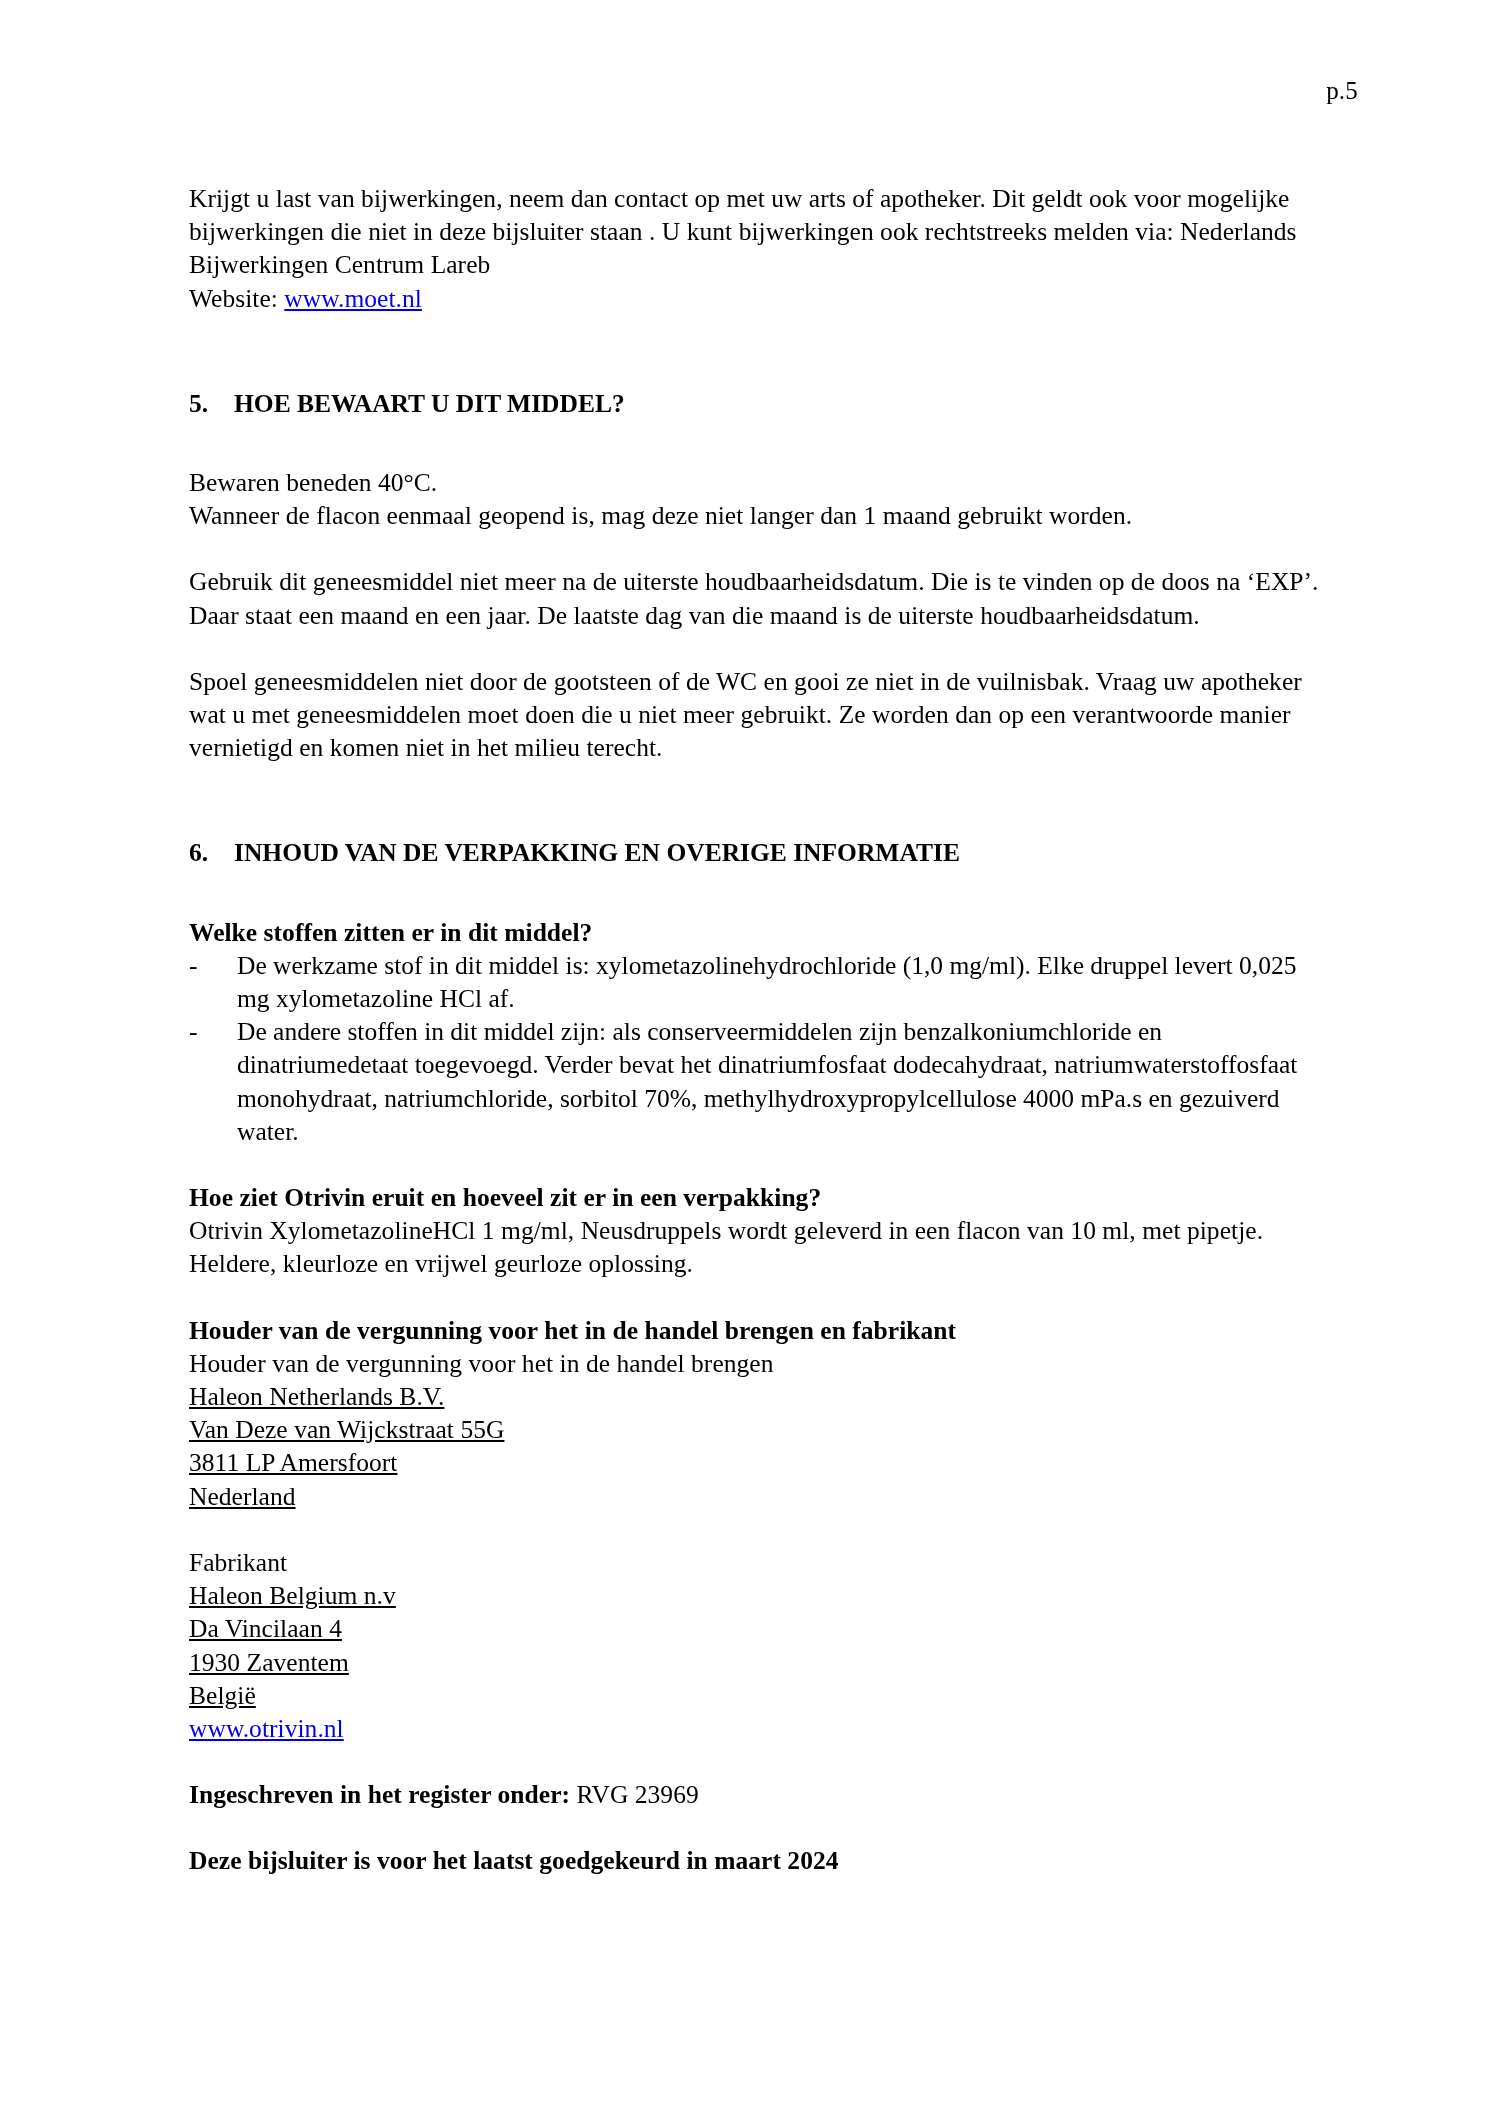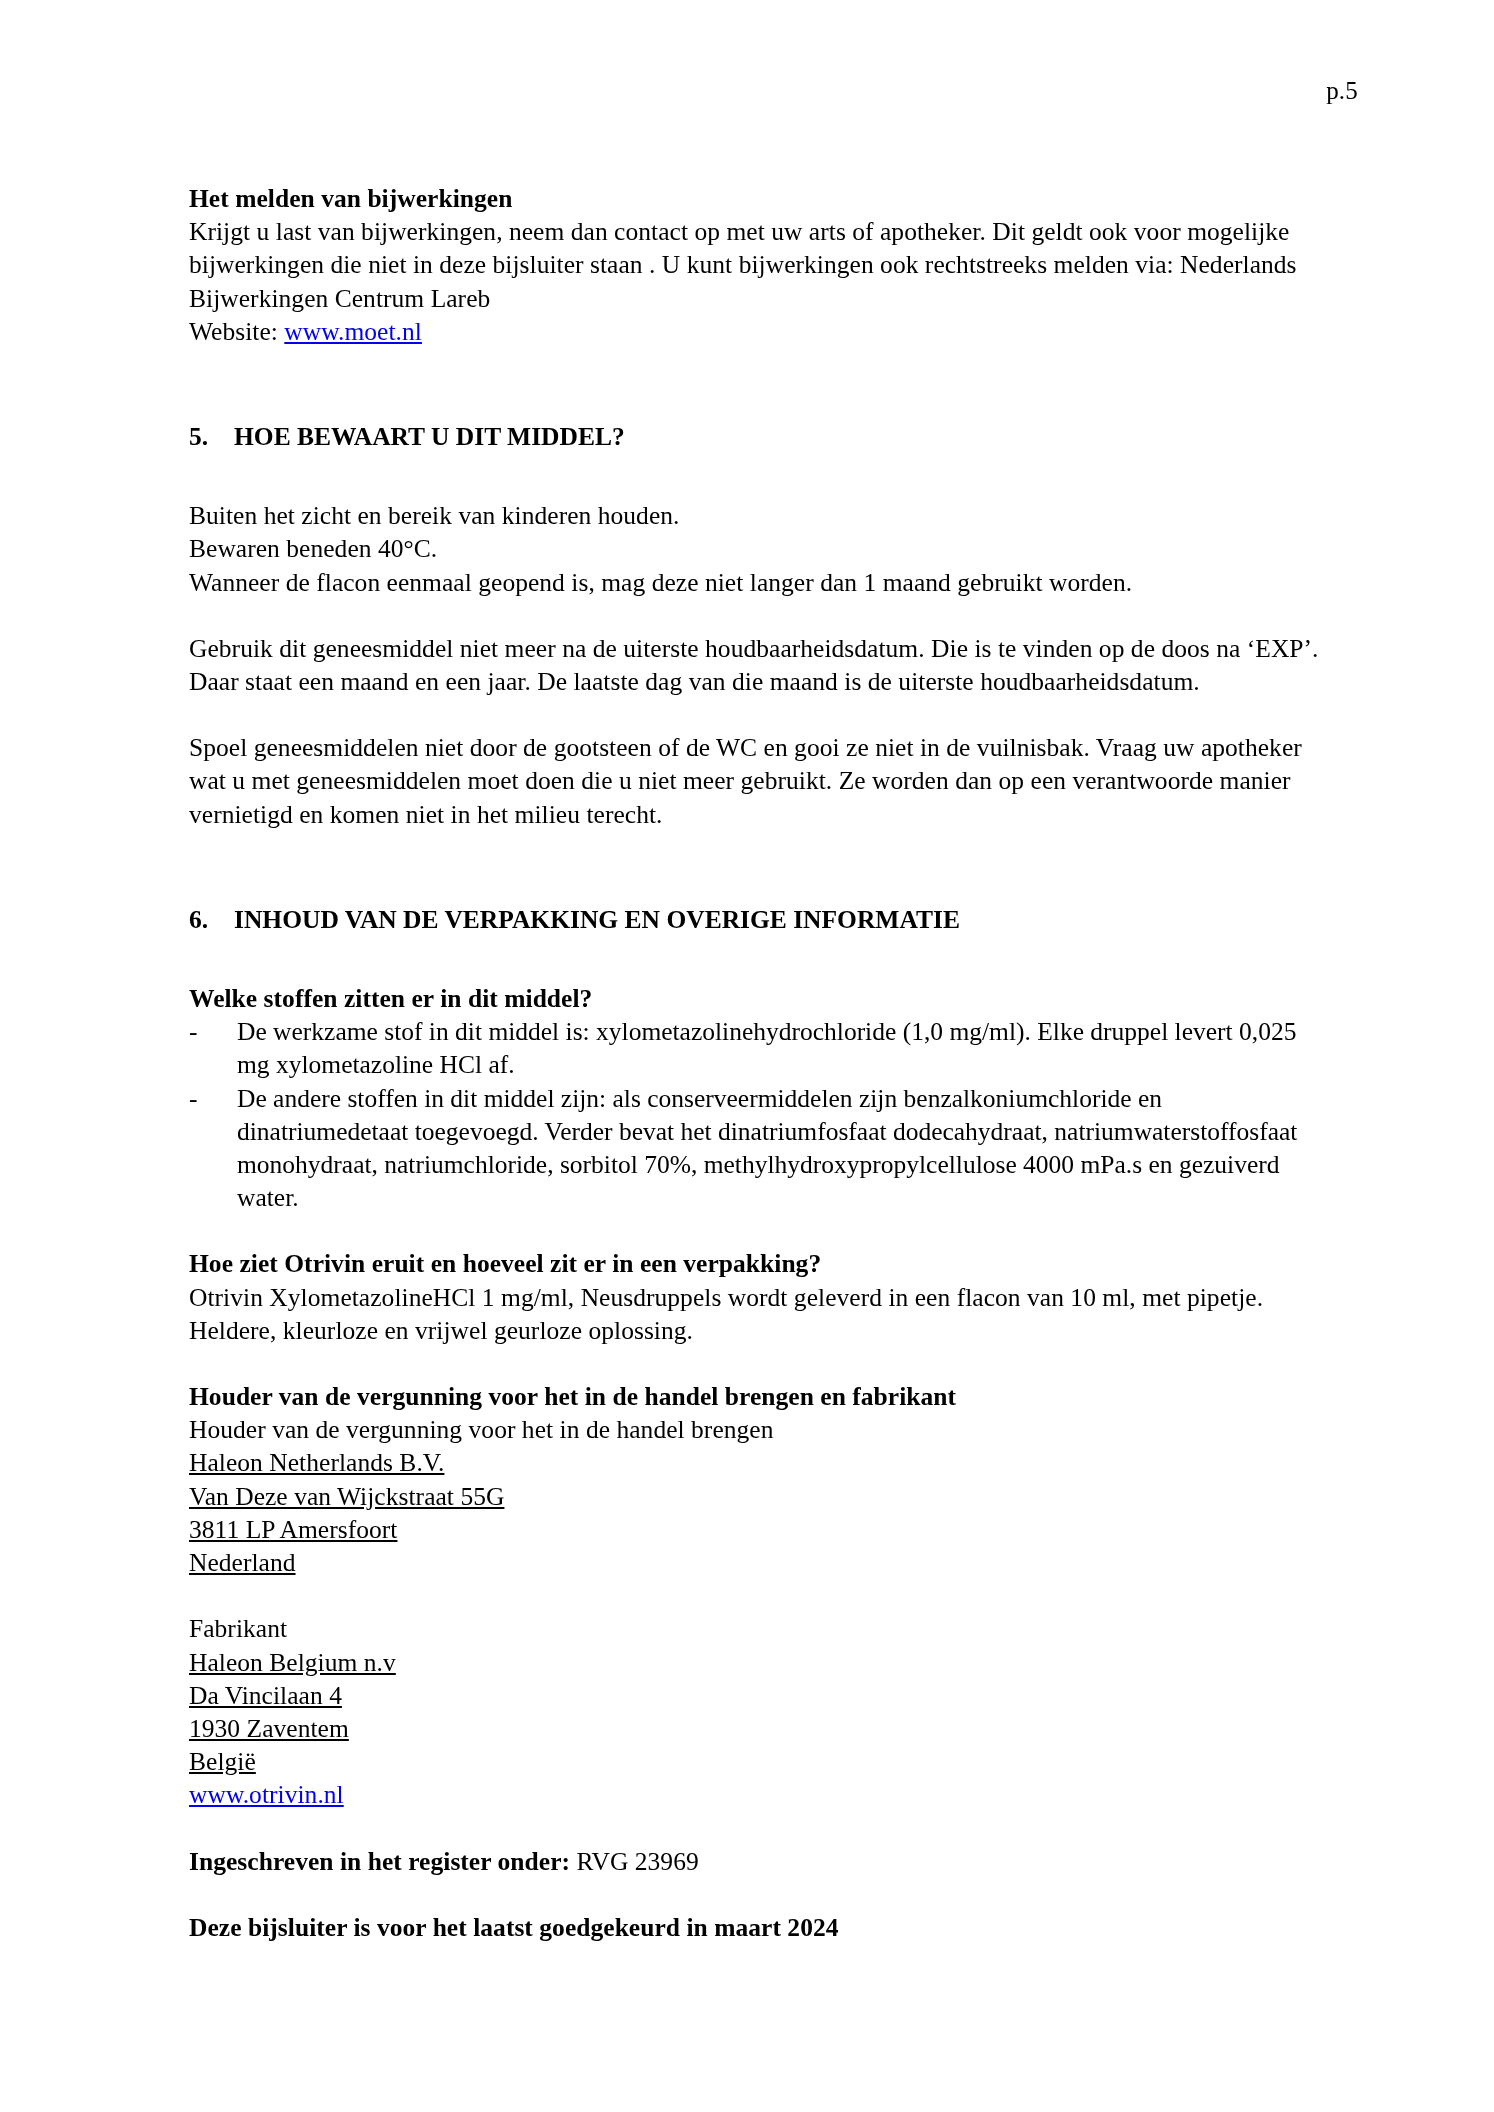--- a/index.html
+++ b/index.html
@@ -97,34 +97,32 @@
 </style>
 </head>
 <body>
 
 <div class="page">
 
   <div class="page-number">p.5</div>
 
   <div class="content">
 
-    <p class="bold">Het melden van bijwerkingen</p>
     <p>Krijgt u last van bijwerkingen, neem dan contact op met uw arts of apotheker. Dit geldt ook voor mogelijke bijwerkingen die niet in deze bijsluiter staan . U kunt bijwerkingen ook rechtstreeks melden via: Nederlands Bijwerkingen Centrum Lareb</p>
     <p><span>Website: </span><a class="weblink" href="#">www.moet.nl</a></p>
 
     <div class="gap-xl"></div>
 
     <div class="section-head">
       <span class="num">5.</span>
       <span class="txt">HOE BEWAART U DIT MIDDEL?</span>
     </div>
 
     <div class="gap-md"></div>
 
-    <p>Buiten het zicht en bereik van kinderen houden.</p>
     <p>Bewaren beneden 40°C.</p>
     <p>Wanneer de flacon eenmaal geopend is, mag deze niet langer dan 1 maand gebruikt worden.</p>
 
     <div class="gap-sm"></div>
 
     <p>Gebruik dit geneesmiddel niet meer na de uiterste houdbaarheidsdatum. Die is te vinden op de doos na ‘EXP’. Daar staat een maand en een jaar. De laatste dag van die maand is de uiterste houdbaarheidsdatum.</p>
 
     <div class="gap-sm"></div>
 
     <p>Spoel geneesmiddelen niet door de gootsteen of de WC en gooi ze niet in de vuilnisbak. Vraag uw apotheker wat u met geneesmiddelen moet doen die u niet meer gebruikt. Ze worden dan op een verantwoorde manier vernietigd en komen niet in het milieu terecht.</p>

